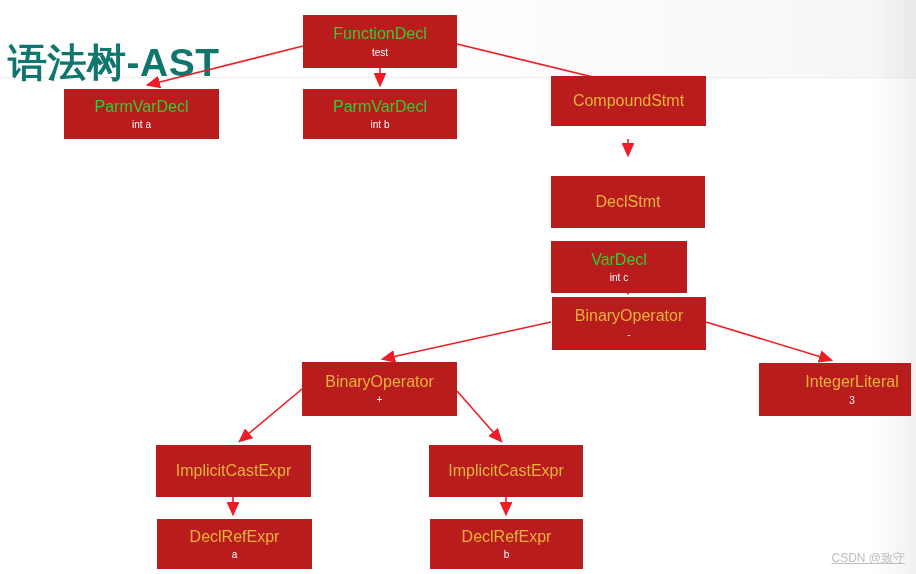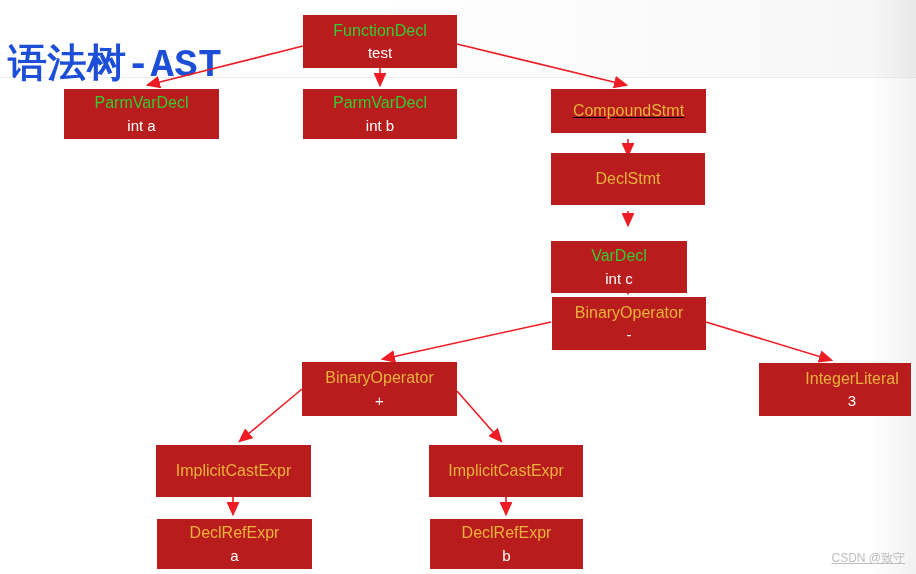--- a/index.html
+++ b/index.html
@@ -59,41 +59,41 @@
     text-align: center;
     line-height: 1.4;
     box-sizing: border-box;
   }
   .node-label {
     font-size: 16px;
   }
   .node-label.decl { color: #33cc33; }
   .node-label.stmt { color: #e8b23c; }
   .node-value {
-    font-size: 15px;
+    font-size: 10px;
     color: #ffffff;
   }
   .watermark {
     position: absolute;
     right: 11px;
     bottom: 7px;
     font-size: 12px;
     color: #bdbdbd;
     white-space: nowrap;
     text-decoration: underline;
   }
 </style>
 <style>.ast-node{background:#b91c1c;}.node-label.decl{color:#33cc33;}.node-label.stmt{color:#e8b23c;}.node-value{color:#ffffff;}</style></head>
 <body>
 
 <div id="slide">
   <div class="top-band"></div>
   <div class="right-fade"></div>
 
-  <h1 class="page-title" style="color: #1d4ed8; font-family: Liberation Mono, monospace;">语法树-AST</h1>
+  <h1 class="page-title" style="color: #0f766e;">语法树-AST</h1>
 
   <svg id="edges-svg" viewBox="0 0 916 574">
       <defs>
         <marker id="arrowhead" markerWidth="9" markerHeight="8" refX="7.5" refY="4" orient="auto">
           <path d="M0,0 L9,4 L0,8 z" fill="#ee1c24"></path>
         </marker>
       </defs>
       <line x1="303" y1="46" x2="148" y2="85" stroke="#ee1c24" stroke-width="1.6" marker-end="url(#arrowhead)"></line>
       <line x1="380" y1="68" x2="380" y2="85" stroke="#ee1c24" stroke-width="1.6" marker-end="url(#arrowhead)"></line>
       <line x1="457" y1="44" x2="626" y2="85" stroke="#ee1c24" stroke-width="1.6" marker-end="url(#arrowhead)"></line>
@@ -114,24 +114,24 @@
         <span class="node-value">test</span>
       </div>
       <div class="ast-node" style="left: 64px; top: 89px; width: 155px; height: 50px;">
         <span class="node-label decl">ParmVarDecl</span>
         <span class="node-value">int a</span>
       </div>
       <div class="ast-node" style="left: 303px; top: 89px; width: 154px; height: 50px;">
         <span class="node-label decl">ParmVarDecl</span>
         <span class="node-value">int b</span>
       </div>
-      <div class="ast-node" style="left: 551px; top: 89px; width: 155px; height: 44px; text-decoration: underline;">
+      <div class="ast-node" style="left: 551px; top: 76px; width: 155px; height: 50px;">
         <span class="node-label stmt">CompoundStmt</span>
       </div>
-      <div class="ast-node" style="left: 551px; top: 153px; width: 154px; height: 52px;">
+      <div class="ast-node" style="left: 551px; top: 176px; width: 154px; height: 52px;">
         <span class="node-label stmt">DeclStmt</span>
       </div>
       <div class="ast-node" style="left: 551px; top: 241px; width: 136px; height: 52px; align-items: center;">
         <span class="node-label decl">VarDecl</span>
         <span class="node-value">int c</span>
       </div>
       <div class="ast-node" style="left: 552px; top: 297px; width: 154px; height: 53px;">
         <span class="node-label stmt">BinaryOperator</span>
         <span class="node-value">-</span>
       </div>

